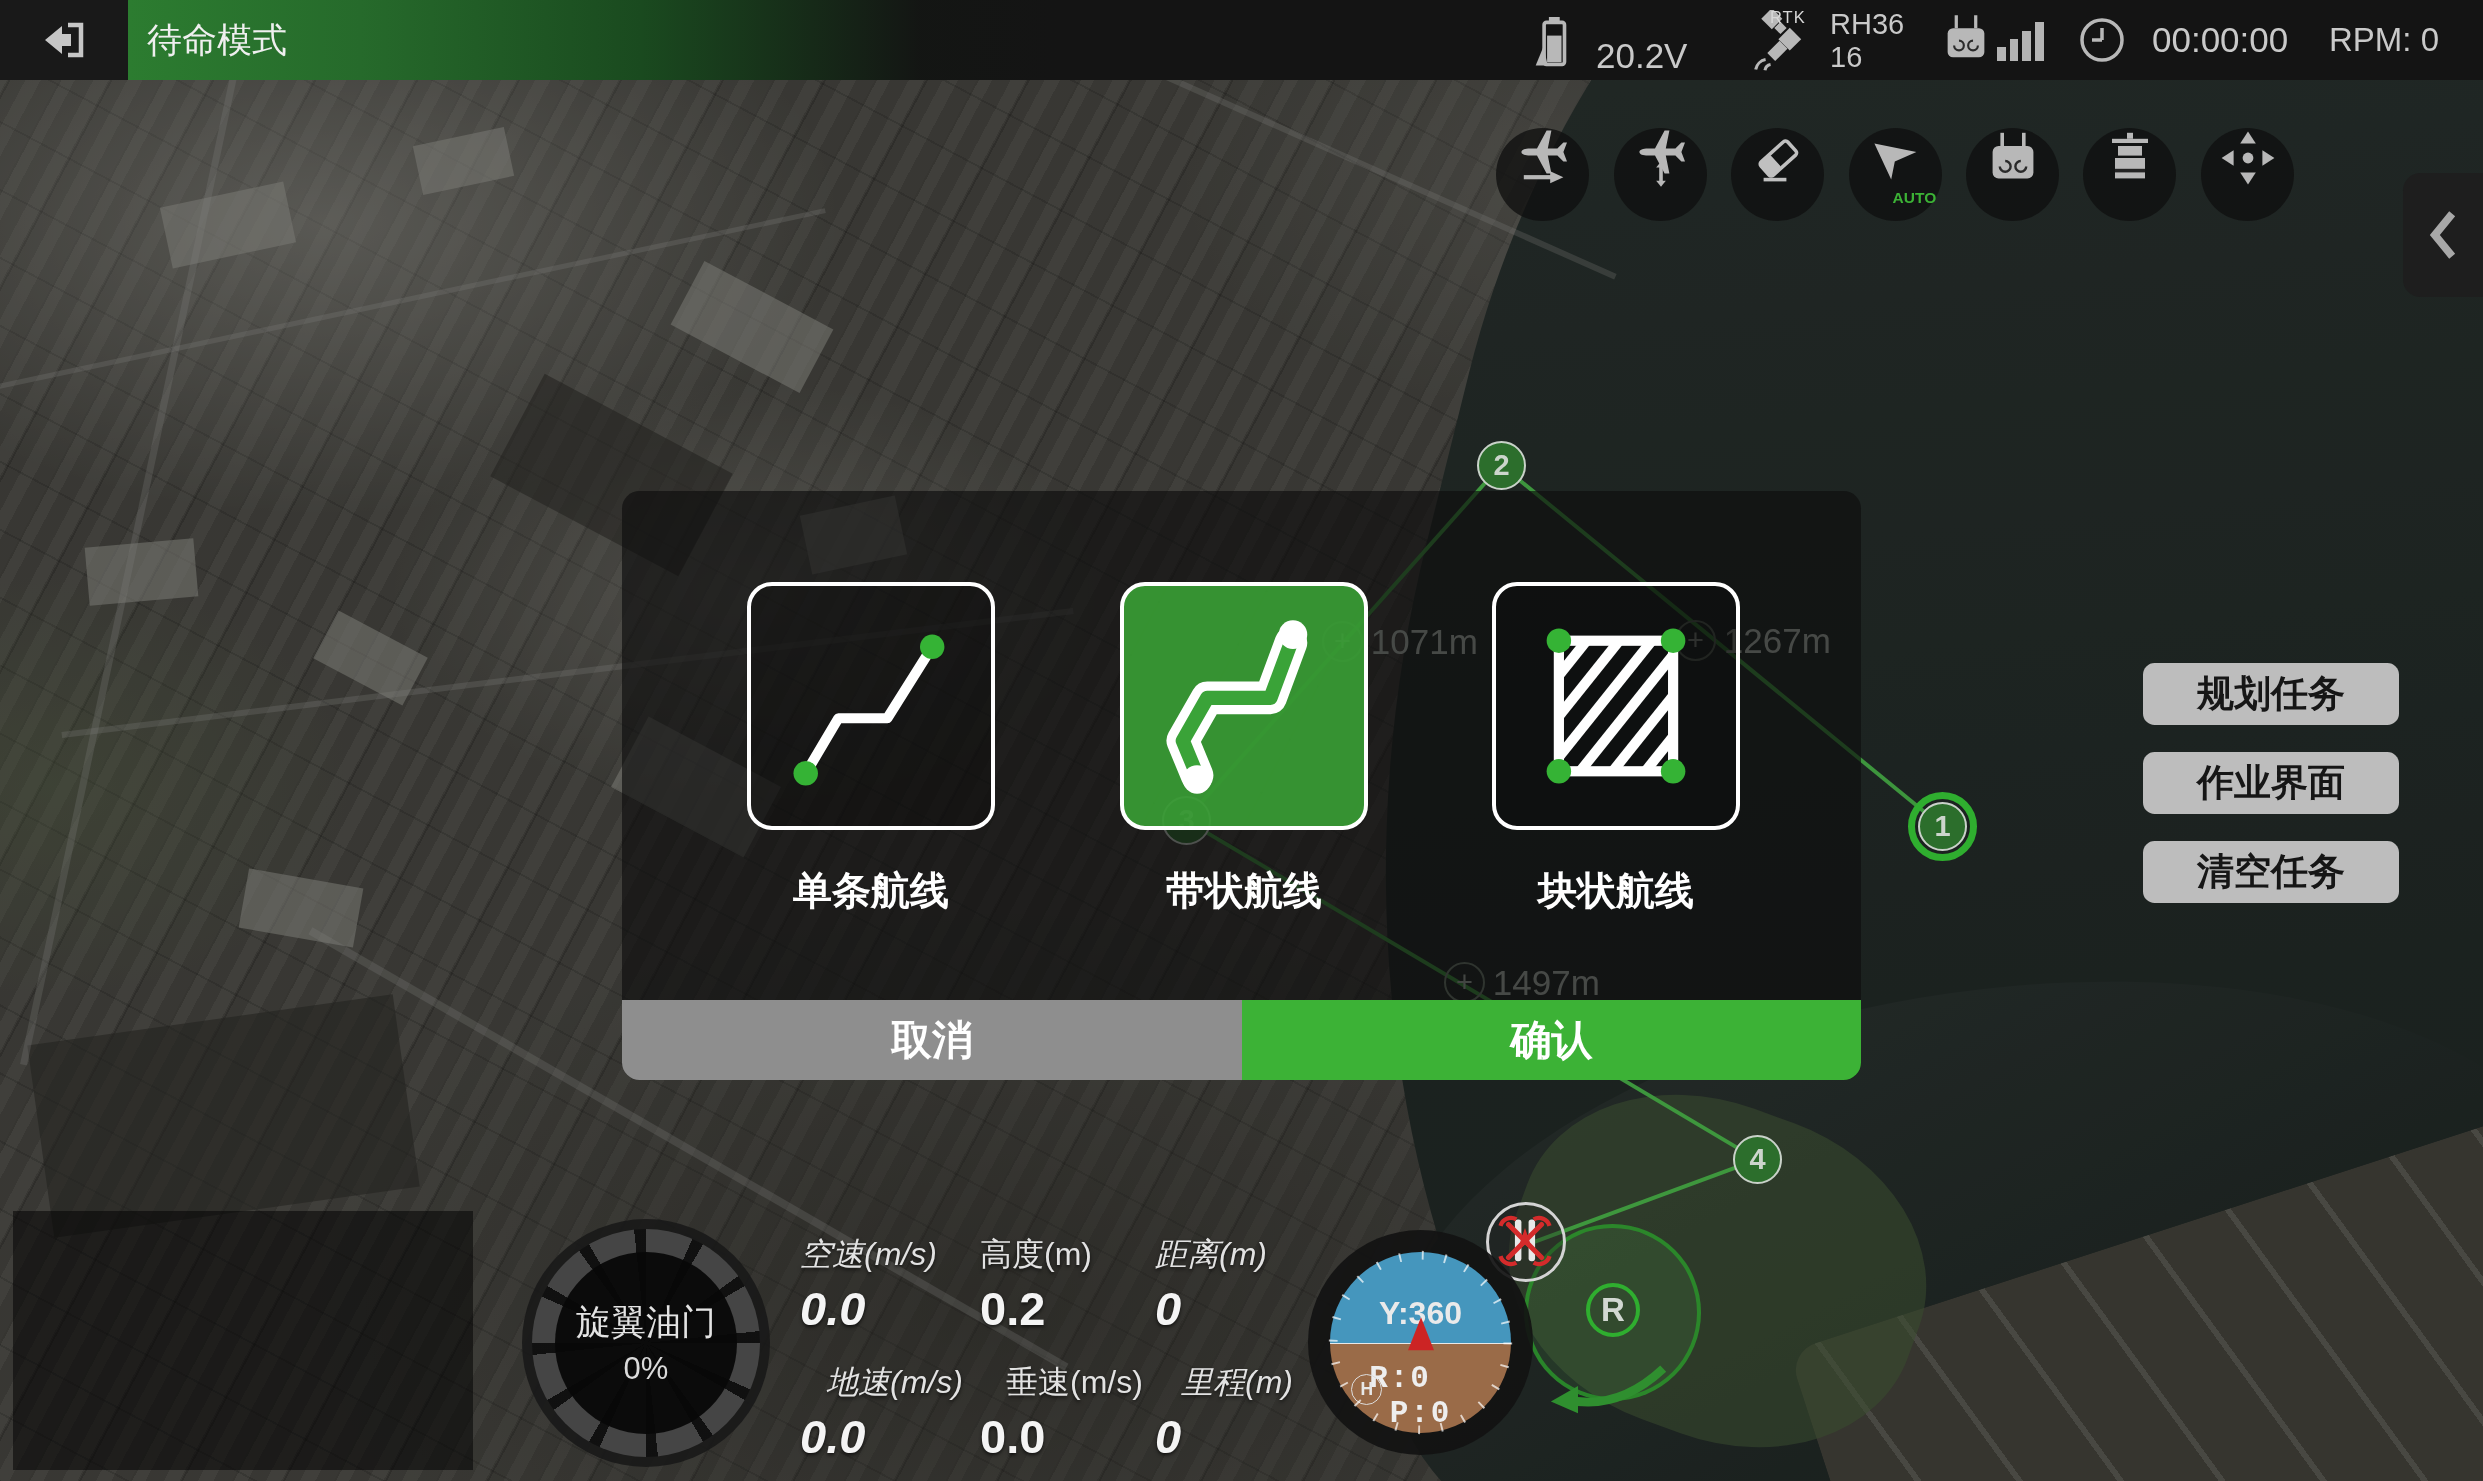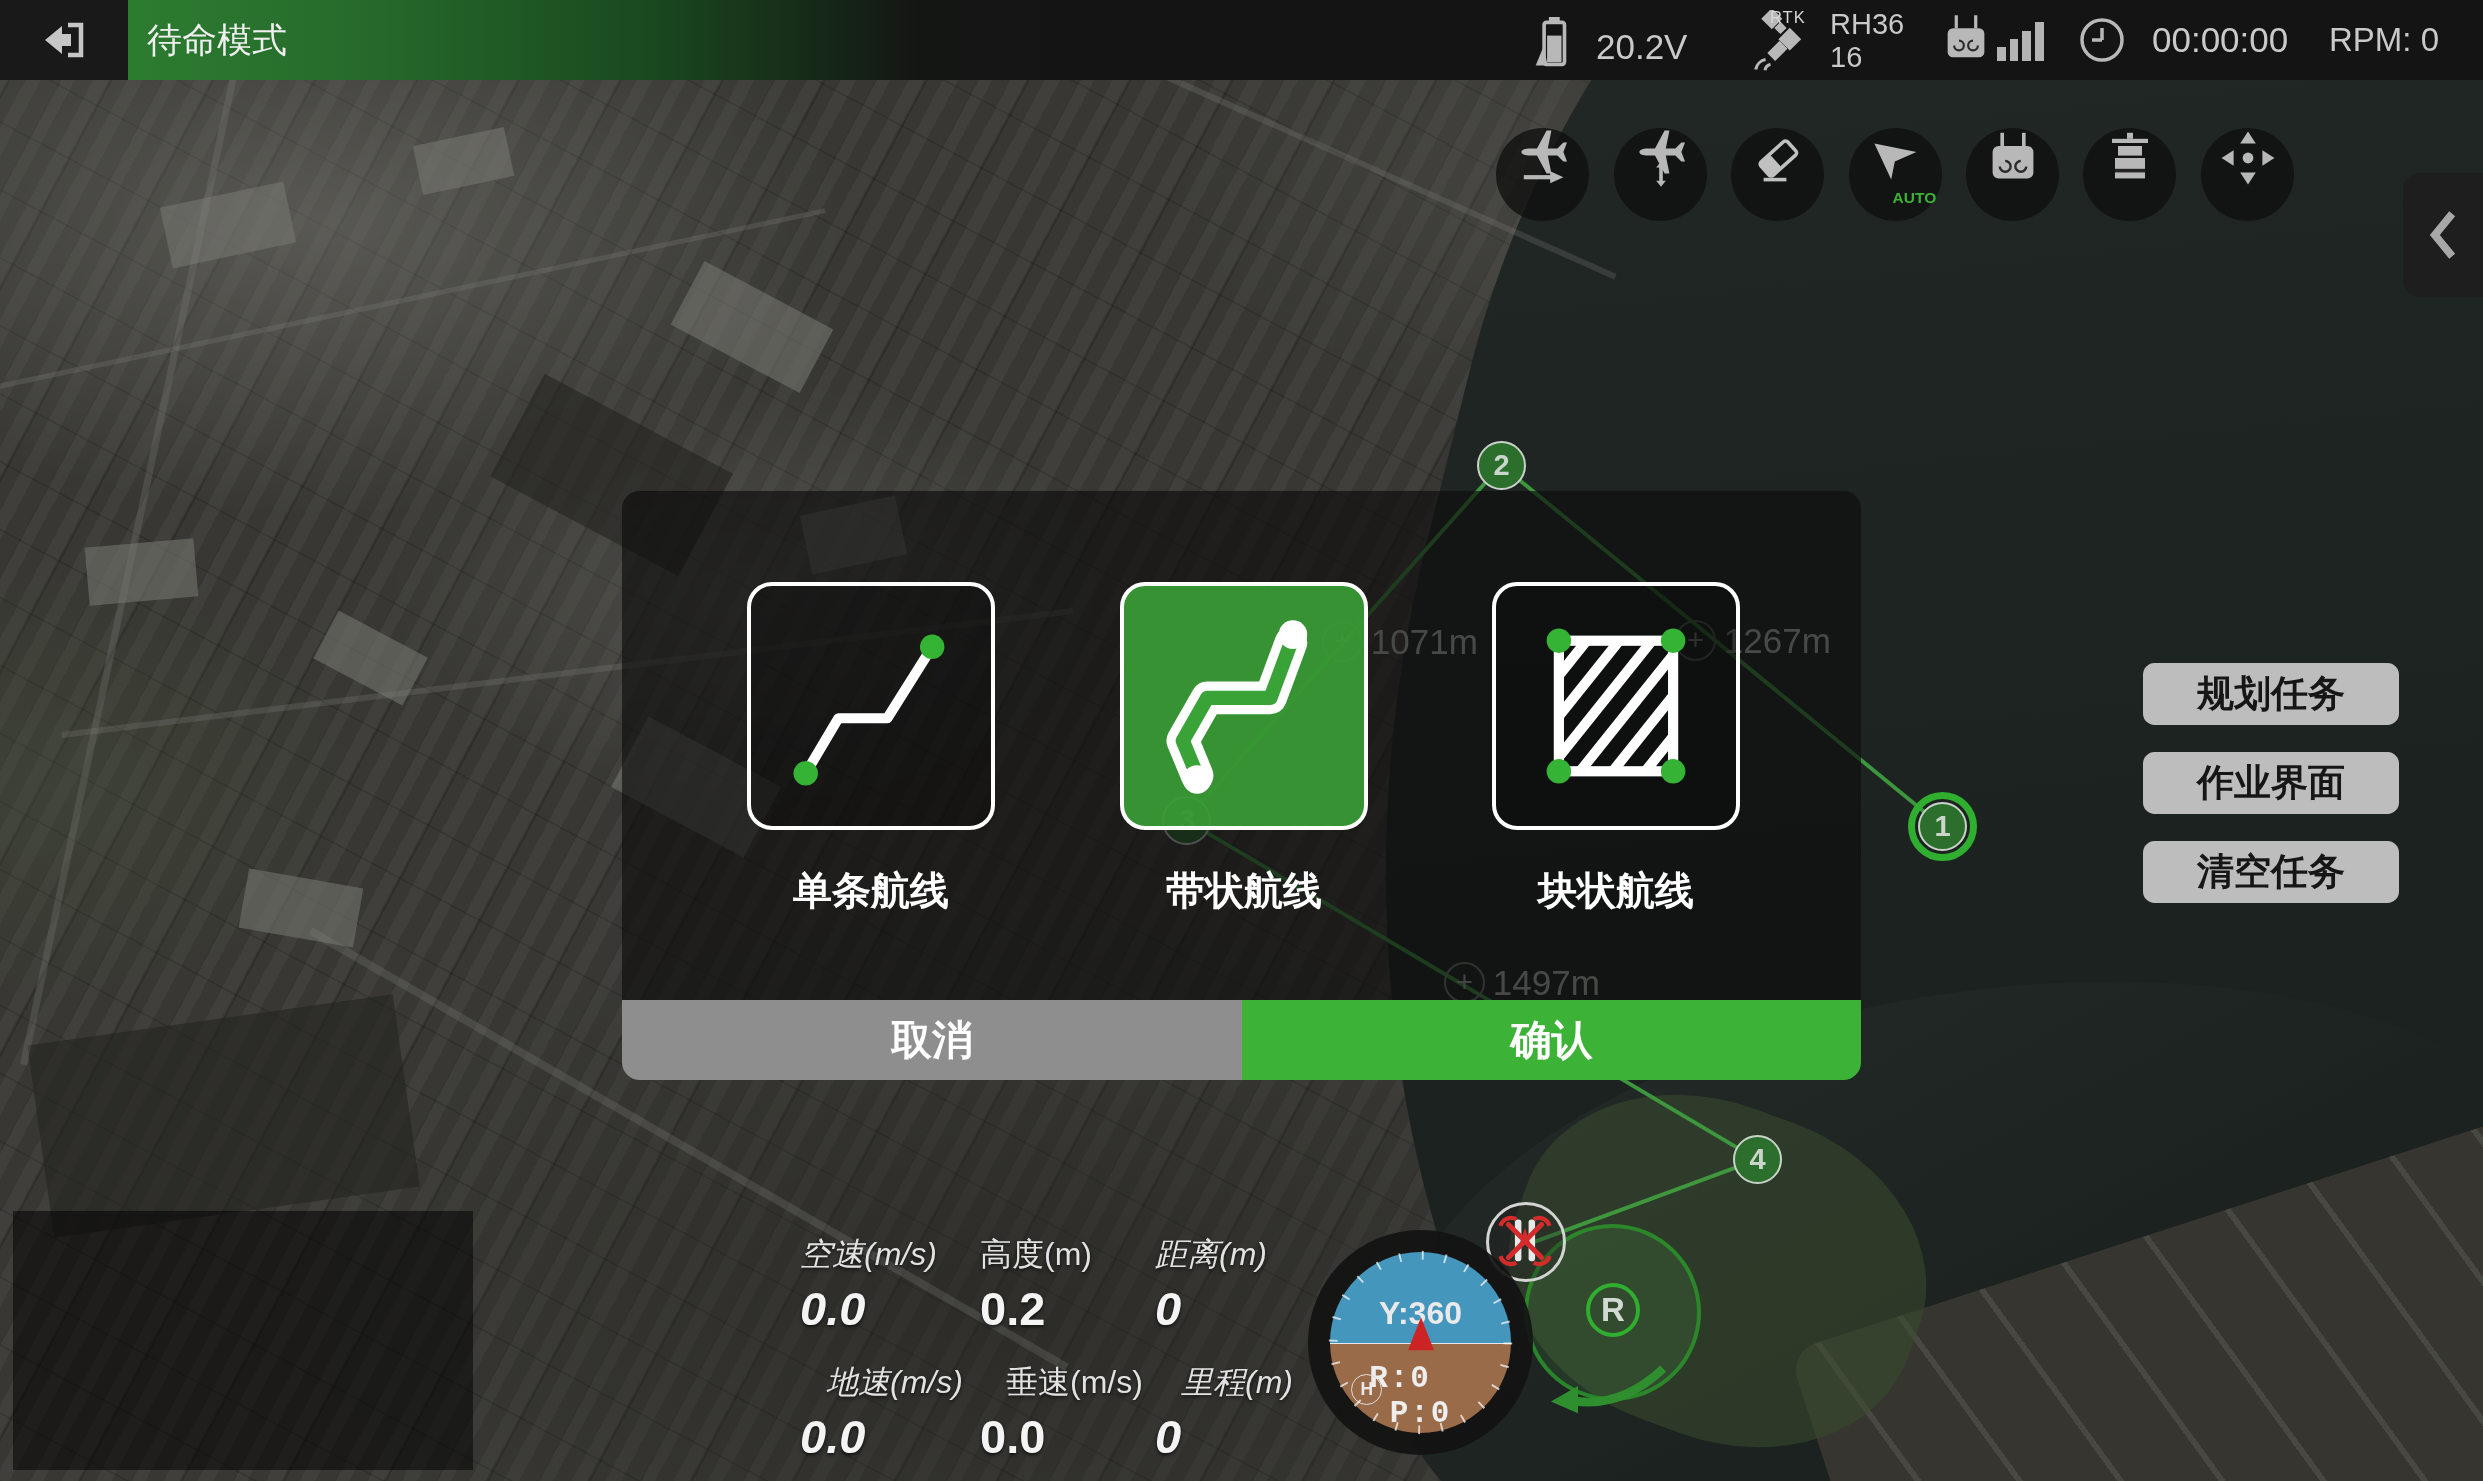--- a/index.html
+++ b/index.html
@@ -219,21 +219,21 @@
       </svg>
     </div>
     <div id="mode-label" class="abs">待命模式</div>
 
     <svg class="abs" style="left:1533px; top:13.6px;" width="39" height="54" viewBox="0 0 60 90">
       <rect x="16" y="14" width="34" height="70" rx="4" fill="none" stroke="#b8b8b8" stroke-width="6"></rect>
       <rect x="24" y="5" width="18" height="7" fill="#b8b8b8"></rect>
       <rect x="21" y="36" width="24" height="44" fill="#b8b8b8"></rect>
       <path d="M2 86 L15 54 L22 86 Z" fill="#b8b8b8"></path>
     </svg>
-    <div class="abs bar-txt" style="left:1596px; top:7px;text-align:right;">20.2V</div>
+    <div class="abs bar-txt" style="left:1596px; top:16px;text-align:right;">20.2V</div>
 
     <svg class="abs" style="left:1747px; top:9.7px;" width="62" height="62" viewBox="0 0 100 100">
       <g fill="#b8b8b8">
         <rect x="28" y="2" width="24" height="24" transform="rotate(45 40 14)"></rect>
         <rect x="47" y="22" width="14" height="14" transform="rotate(45 54 29)"></rect>
         <rect x="56" y="34" width="26" height="26" transform="rotate(45 69 47)"></rect>
         <rect x="40" y="52" width="18" height="28" transform="rotate(45 49 66)"></rect>
       </g>
       <g fill="none" stroke="#b8b8b8" stroke-width="5">
         <path d="M30 80 a20 20 0 0 0 -16 16"></path>
@@ -390,20 +390,27 @@
         <circle cx="78" cy="82" r="6" fill="#35b335"></circle>
       </svg>
     </div>
     <div class="card-label" style="left:125px;">单条航线</div>
     <div class="card-label" style="left:498px;">带状航线</div>
     <div class="card-label" style="left:870px;">块状航线</div>
     <div id="modal-confirm">确认</div>
     <div id="modal-cancel">取消</div>
   </div>
 
+  <div id="throttle" class="abs">
+    <div id="throttle-ring"></div>
+    <div id="throttle-inner">
+      <div class="t1">旋翼油门</div>
+      <div class="t2">0%</div>
+    </div>
+  </div>
 
   <div class="tele-col" style="left:800px; top:1233px;font-style:italic;">
     <div class="tele-label">空速(m/s)</div>
     <div class="tele-value">0.0</div>
     <div class="tele-label row2">地速(m/s)</div>
     <div class="tele-value">0.0</div>
   </div>
   <div class="tele-col" style="left:980px; top:1233px;">
     <div class="tele-label">高度(m)</div>
     <div class="tele-value">0.2</div>

